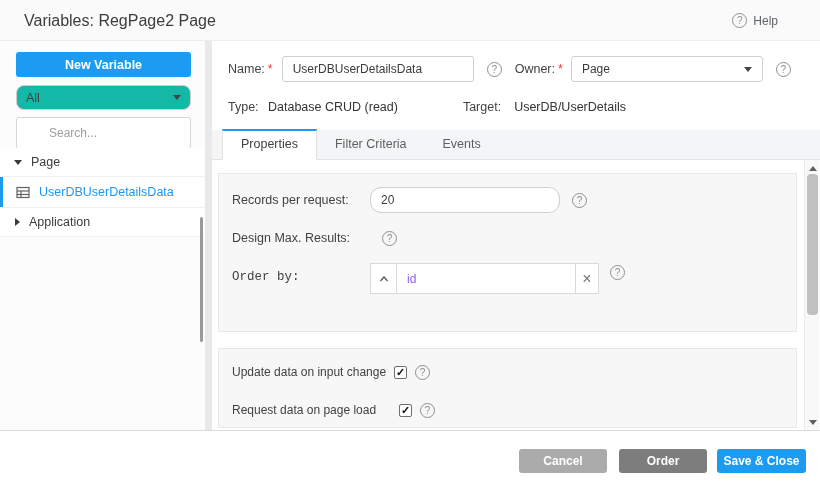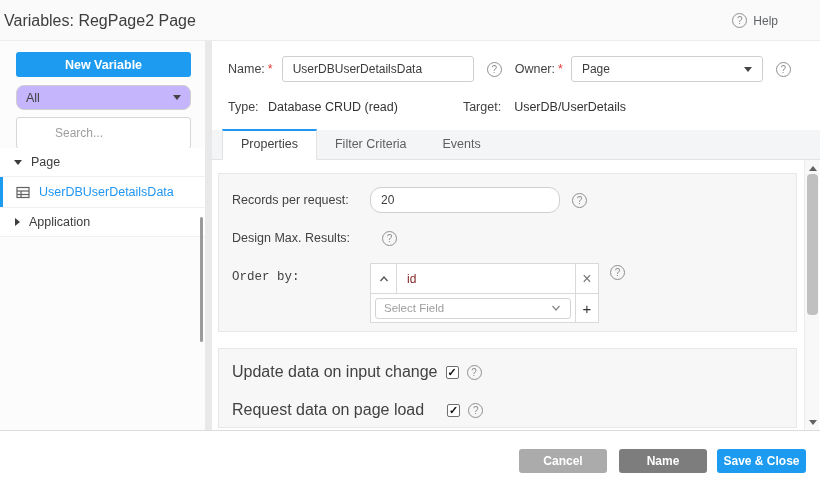--- a/index.html
+++ b/index.html
@@ -5,42 +5,42 @@
   * { margin:0; padding:0; box-sizing:border-box; }
   body { background:#fff; }
   .app {
     position:relative; width:820px; height:486px; overflow:hidden;
     font-family:"Liberation Sans", sans-serif; color:#424242; background:#fff;
     font-size:12.5px;
   }
   
   .header { position:absolute; left:0; top:0; width:820px; height:41px;
     background:#fafafa; border-bottom:1px solid #ececec; }
-  .header .title { position:absolute; left:4px; top:0; line-height:41px;
+  .header .title { position:absolute; left:24px; top:0; line-height:41px;
     font-size:16px; color:#3d3d3d; }
   .help { position:absolute; right:42px; top:13px; display:flex; align-items:center; gap:6px;
     color:#5f6368; font-size:12px; cursor:pointer; }
   .q-icon { display:inline-flex; width:15px; height:15px; border:1px solid #8f8f8f;
     border-radius:50%; align-items:center; justify-content:center;
     font-size:10px; color:#8f8f8f; flex:0 0 auto; }
   .q-icon::before { content:"?"; }
   
   .sidebar { position:absolute; left:0; top:41px; width:205px; height:389px; background:#fcfcfc; }
   .gutter { position:absolute; left:205px; top:41px; width:7px; height:389px; background:#e9e9e9; }
   .btn-new { position:absolute; left:16px; top:11px; width:175px; height:25px;
     color:#fff; font-size:12.5px; font-weight:bold; border:none; border-radius:3px;
     display:flex; align-items:center; justify-content:center; cursor:pointer; }
   .filter-select { position:absolute; left:16px; top:44px; width:175px; height:25px;
-    background:#c4b5fd; border:1px solid #cfcfcf; border-radius:8px;
+    background:#14b8a6; border:1px solid #cfcfcf; border-radius:8px;
     display:flex; align-items:center; padding:0 9px; cursor:pointer; }
   .caret-dn { width:0; height:0; border-left:4px solid transparent; border-right:4px solid transparent;
     border-top:5px solid #444; margin-left:auto; }
   .search-box { position:absolute; left:16px; top:76px; width:175px; height:32px;
     background:#fff; border:1px solid #d6d6d6; border-radius:3px;
-    display:flex; align-items:center; padding:0 16px; gap:22px; }
+    display:flex; align-items:center; padding:0 16px; gap:16px; }
   .search-box input { border:none; outline:none; width:130px; font-family:inherit;
     font-size:12px; color:#424242; background:transparent; }
   .search-box input::placeholder { color:#9e9e9e; }
   .tree { position:absolute; left:0; top:107px; width:205px; }
   .tree-row { position:relative; height:29px; display:flex; align-items:center;
     border-bottom:1px solid #f1f1f1; background:#fff; cursor:pointer; padding-left:14px; gap:9px;
     color:#3c3c3c; }
   .tree-row.group { padding-left:14px; }
   .tw-dn { width:0; height:0; border-left:4px solid transparent; border-right:4px solid transparent;
     border-top:5px solid #3c3c3c; }
@@ -73,33 +73,33 @@
   .panel.p2 { top:188px; height:80px; }
   .prow { position:absolute; left:13px; display:flex; align-items:center; }
   .prow .lbl { width:138px; }
   .num-input { width:190px;border-radius:11px; }
   .pq { margin-left:12px; }
   
   .ob-table { width:229px; background:#fff; border:1px solid #d9d9d9; }
   .ob-row { display:flex; height:29px; align-items:stretch; }
   .ob-row + .ob-row { border-top:1px solid #d9d9d9; }
   .ob-sort { width:26px; border-right:1px solid #d9d9d9; display:flex; align-items:center; justify-content:center; cursor:pointer; }
-  .ob-val { flex:1; display:flex; align-items:center; padding-left:10px; font-size:12px; color:#7f1d1d; }
+  .ob-val { flex:1; display:flex; align-items:center; padding-left:10px; font-size:12px; color:#8b5cf6; }
   .ob-x { width:23px; border-left:1px solid #d9d9d9; display:flex; align-items:center; justify-content:center;
     font-size:16px; color:#777; cursor:pointer; }
   .ob-selcell { flex:1; display:flex; align-items:center; padding:3px 4px; }
   .mini-select { flex:1; height:21px; border:1px solid #d4d4d4; border-radius:3px; background:#fff;
     display:flex; align-items:center; padding:0 8px; color:#9e9e9e; font-size:11.5px; cursor:pointer; }
   .ob-plus { width:23px; border-left:1px solid #d9d9d9; display:flex; align-items:center; justify-content:center;
     font-size:15px; color:#333; cursor:pointer; }
   
   .cb { width:13px; height:13px; border:1px solid #6f6f6f; border-radius:2px; background:#fff;
     display:inline-flex; align-items:center; justify-content:center; cursor:pointer; flex:0 0 auto; }
   .cb.checked::after { content:"\2713"; font-size:11px; font-weight:bold; color:#111; line-height:1; }
-  .cbrow { gap:8px; font-size:16px; }
+  .cbrow { gap:8px; font-size:12px; }
   
   .sb { position:absolute; left:592px; top:0; width:15px; height:270px; background:#f8f8f8;
     border-left:1px solid #ececec; }
   .sb-up, .sb-dn { position:absolute; left:0; width:15px; height:12px; display:flex;
     align-items:center; justify-content:center; cursor:pointer; }
   .sb-up { top:2px; } .sb-dn { bottom:2px; }
   .tri-up { width:0; height:0; border-left:4px solid transparent; border-right:4px solid transparent;
     border-bottom:5px solid #606060; }
   .tri-dn { width:0; height:0; border-left:4px solid transparent; border-right:4px solid transparent;
     border-top:5px solid #606060; }
@@ -208,33 +208,20 @@
               <div class="ob-sort">
                 <svg width="12" height="10" viewBox="0 0 12 10">
                   <polyline points="2.5,7 6,3 9.5,7" fill="none" stroke="#555" stroke-width="1.3"></polyline>
                 </svg>
               </div>
               <div class="ob-val">id</div>
               <div class="ob-x">
                   <span>×</span>
                 </div>
             </div>
-            <div class="ob-row">
-              <div class="ob-selcell">
-                <div class="mini-select">
-                  <span>Select Field</span>
-                  <svg width="12" height="10" viewBox="0 0 12 10" style="margin-left:auto;">
-                    <polyline points="2.5,3 6,7 9.5,3" fill="none" stroke="#888" stroke-width="1.2"></polyline>
-                  </svg>
-                </div>
-              </div>
-              <div class="ob-plus">
-                  <span>+</span>
-                </div>
-            </div>
           </div>
           <span class="q-icon" style="margin-left:11px; margin-top:2px;"></span>
         </div>
       </div>
 
       <div class="panel p2">
         <div class="prow cbrow" style="top:14px; height:18px;">
           <span>Update data on input change</span>
           <span class="cb checked"></span>
           <span class="q-icon"></span>
@@ -253,17 +240,17 @@
         <div class="sb-thumb"></div>
         <div class="sb-dn">
             <span class="tri-dn"></span>
           </div>
       </div>
     </div>
   </div>
 
   <div class="footer">
     <button class="fbtn cancel" style="background:#ababab">Cancel</button>
-    <button class="fbtn save" style="background:#7d7d7d">Name</button>
+    <button class="fbtn save" style="background:#7d7d7d">Order</button>
     <button class="fbtn saveclose" style="background:#1d9bf0">Save &amp; Close</button>
   </div>
 
 </div>
 
 </body></html>

